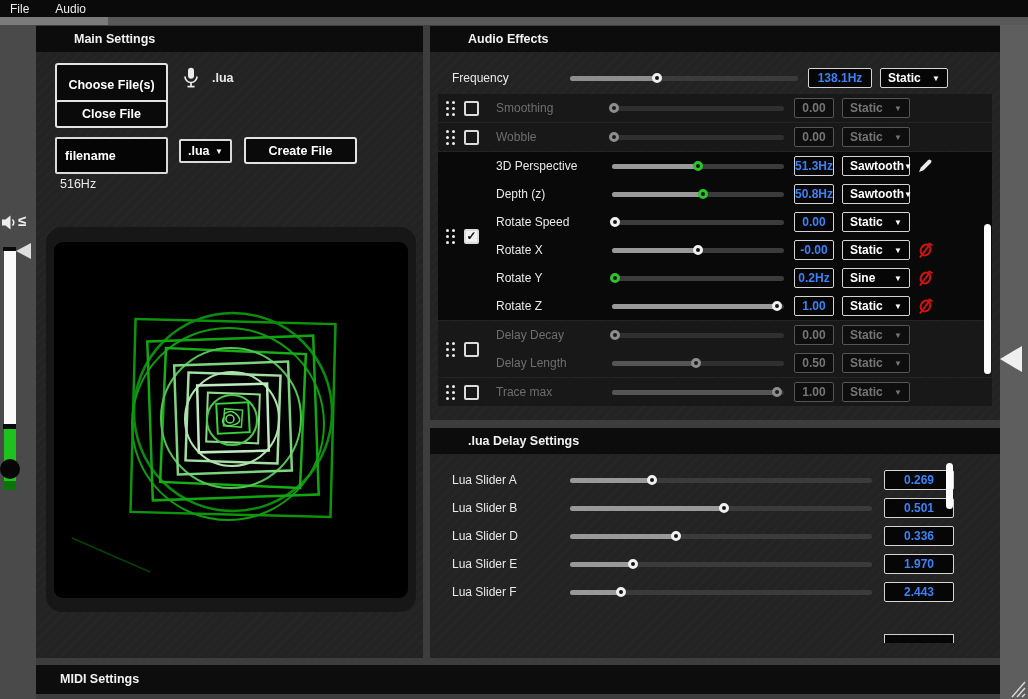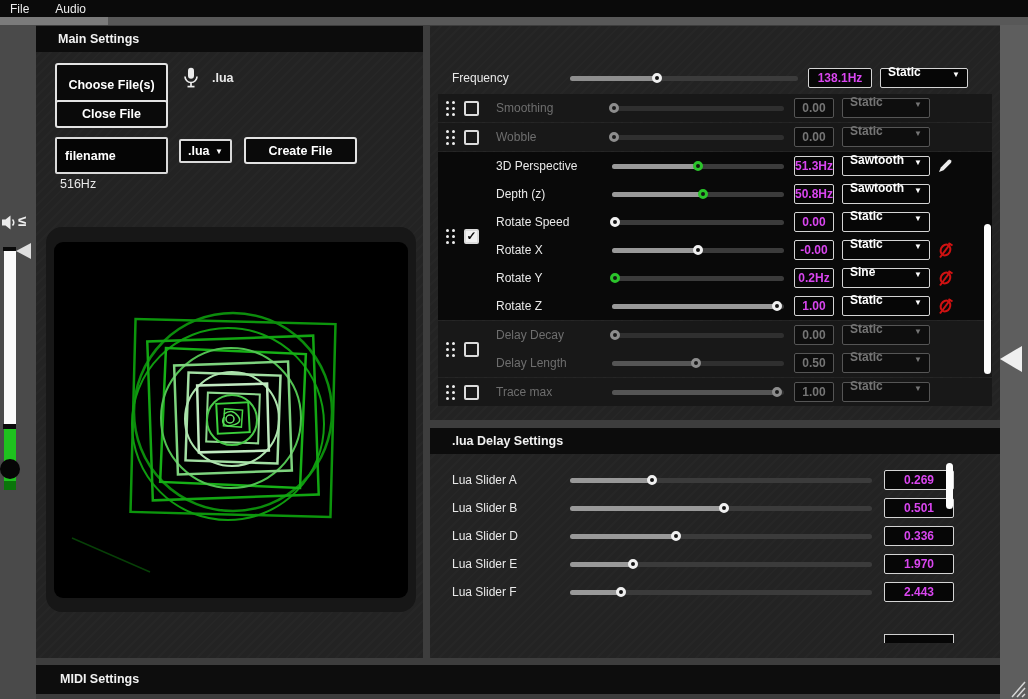--- a/index.html
+++ b/index.html
@@ -16,21 +16,21 @@
   .menubar span { cursor:default; }
   .top-band { position:absolute; left:0; top:17px; width:1028px; height:8px; background:#585858; }
   .top-band-light { position:absolute; left:0; top:17px; width:108px; height:8px; background:#7b7b7b; }
   
   .left-strip { position:absolute; left:0; top:25px; width:36px; height:674px; background:#4a4a4a; }
   .right-strip { position:absolute; left:1000px; top:25px; width:28px; height:674px; background:#5e5e5e; }
   
   .panel { position:absolute; background:#232323;
     background-image:repeating-linear-gradient(135deg, rgba(255,255,255,0.014) 0 2px, transparent 2px 7px); }
   .panel-header { height:26px; background:#0c0c0c; color:#f1f1f1; font-size:12.5px;
-    font-weight:bold; line-height:26px; padding-left:22px; }
+    font-weight:bold; line-height:26px; padding-left:38px; }
   
   .p-main { left:36px; top:26px; width:387px; height:632px; }
   .btn { position:absolute; background:#0a0a0a; border:2px solid #e3e3e3; border-radius:3px;
     color:#fff; font-weight:bold; font-size:12.5px; display:flex; align-items:center;
     justify-content:center; cursor:pointer; }
   .inputbox { position:absolute; background:#050505; border:2px solid #dadada; border-radius:2px;
     color:#fff; font-size:12.5px; font-weight:bold; display:flex; align-items:center; padding-left:8px; }
   .ext-dd { justify-content:space-between; padding:0 7px; cursor:pointer; }
   .mini-label { position:absolute; color:#e9e9e9; font-size:12.5px; }
   .viz-outer { position:absolute; left:10px; top:201px; width:370px; height:385px;
@@ -45,26 +45,26 @@
   .slider { position:relative; height:18px; cursor:pointer; }
   .track { position:absolute; left:0; right:0; top:50%; height:5px; margin-top:-2.5px;
     background:#3b3b3b; border-radius:3px; }
   .fill { position:absolute; left:0; top:50%; height:5px; margin-top:-2.5px;
     background:#999; border-radius:3px; width:0; }
   .thumb { position:absolute; left:0; top:50%; width:10px; height:10px;
     border:3px solid #f0f0f0; border-radius:50%; background:#141414; transform:translate(-50%,-50%); }
   .thumb.green { border-color:#2bc42b; }
   .freq-slider { width:228px; }
   .valbox { height:20px; margin-left:10px; background:#060606; border:1px solid #d4d4d4;
-    border-radius:2px; color:#d946ef; font-size:12px; font-weight:bold; text-align:center;
+    border-radius:2px; color:#3b82f6; font-size:12px; font-weight:bold; text-align:center;
     line-height:18px; cursor:text; }
   .freq-val { width:64px; }
   .dropdown { height:20px; margin-left:8px; background:#060606; border:1px solid #d4d4d4;
     border-radius:2px; color:#fff; font-size:12px; font-weight:bold; display:flex;
-    align-items:flex-end; justify-content:space-between; padding:8px 7px; width:88px; cursor:pointer; }
+    align-items:center; justify-content:space-between; padding:0 7px; width:68px; cursor:pointer; }
   .dd-arrow { font-size:8px; }
   .fx-rows { position:absolute; left:8px; right:8px; top:68px; display:flex;
     flex-direction:column; gap:1px; }
   .fx-group { background:#181818; display:flex; }
   .fx-group.active { background:#090909; }
   .grp-ctrl { width:58px; display:flex; align-items:center; padding-left:8px; gap:9px; }
   .drag-handle { display:grid; grid-template-columns:3px 3px; grid-auto-rows:3px;
     gap:3px; cursor:grab; }
   .drag-handle i { width:3px; height:3px; border-radius:50%; background:#ededed; }
   .checkbox { width:15px; height:15px; border:2px solid #dcdcdc; border-radius:2px;
@@ -190,20 +190,21 @@
           <rect x="163" y="161" width="32" height="30" fill="none" stroke="#3bd03b" stroke-width="2" transform="rotate(-3 179 176)"></rect>
           <rect x="170" y="167.5" width="18" height="17" fill="none" stroke="#44d544" stroke-width="1.5" transform="rotate(4 179 176)"></rect>
           <path d="M170 172 q8 -6 14 2 t-10 10 q-8 -2 -4 -9" fill="none" stroke="#55dd55" stroke-width="1.5"></path>
           <circle cx="176" cy="177" r="4" fill="none" stroke="#66e066" stroke-width="1.5"></circle>
         </svg>
       </div>
     </div>
   </div>
 
   <div class="panel p-fx">
+    <div class="panel-header">Audio Effects</div>
 
     <div class="fx-freq-row">
       <span class="freq-label">Frequency</span>
       <div class="slider freq-slider">
         <div class="track"></div>
           <div class="fill" style="background: rgb(142, 142, 142); width: 38%;"></div>
           <div class="thumb" style="left: 38%;"></div>
       </div>
       <div class="valbox freq-val">138.1Hz</div>
       <div class="dropdown">

